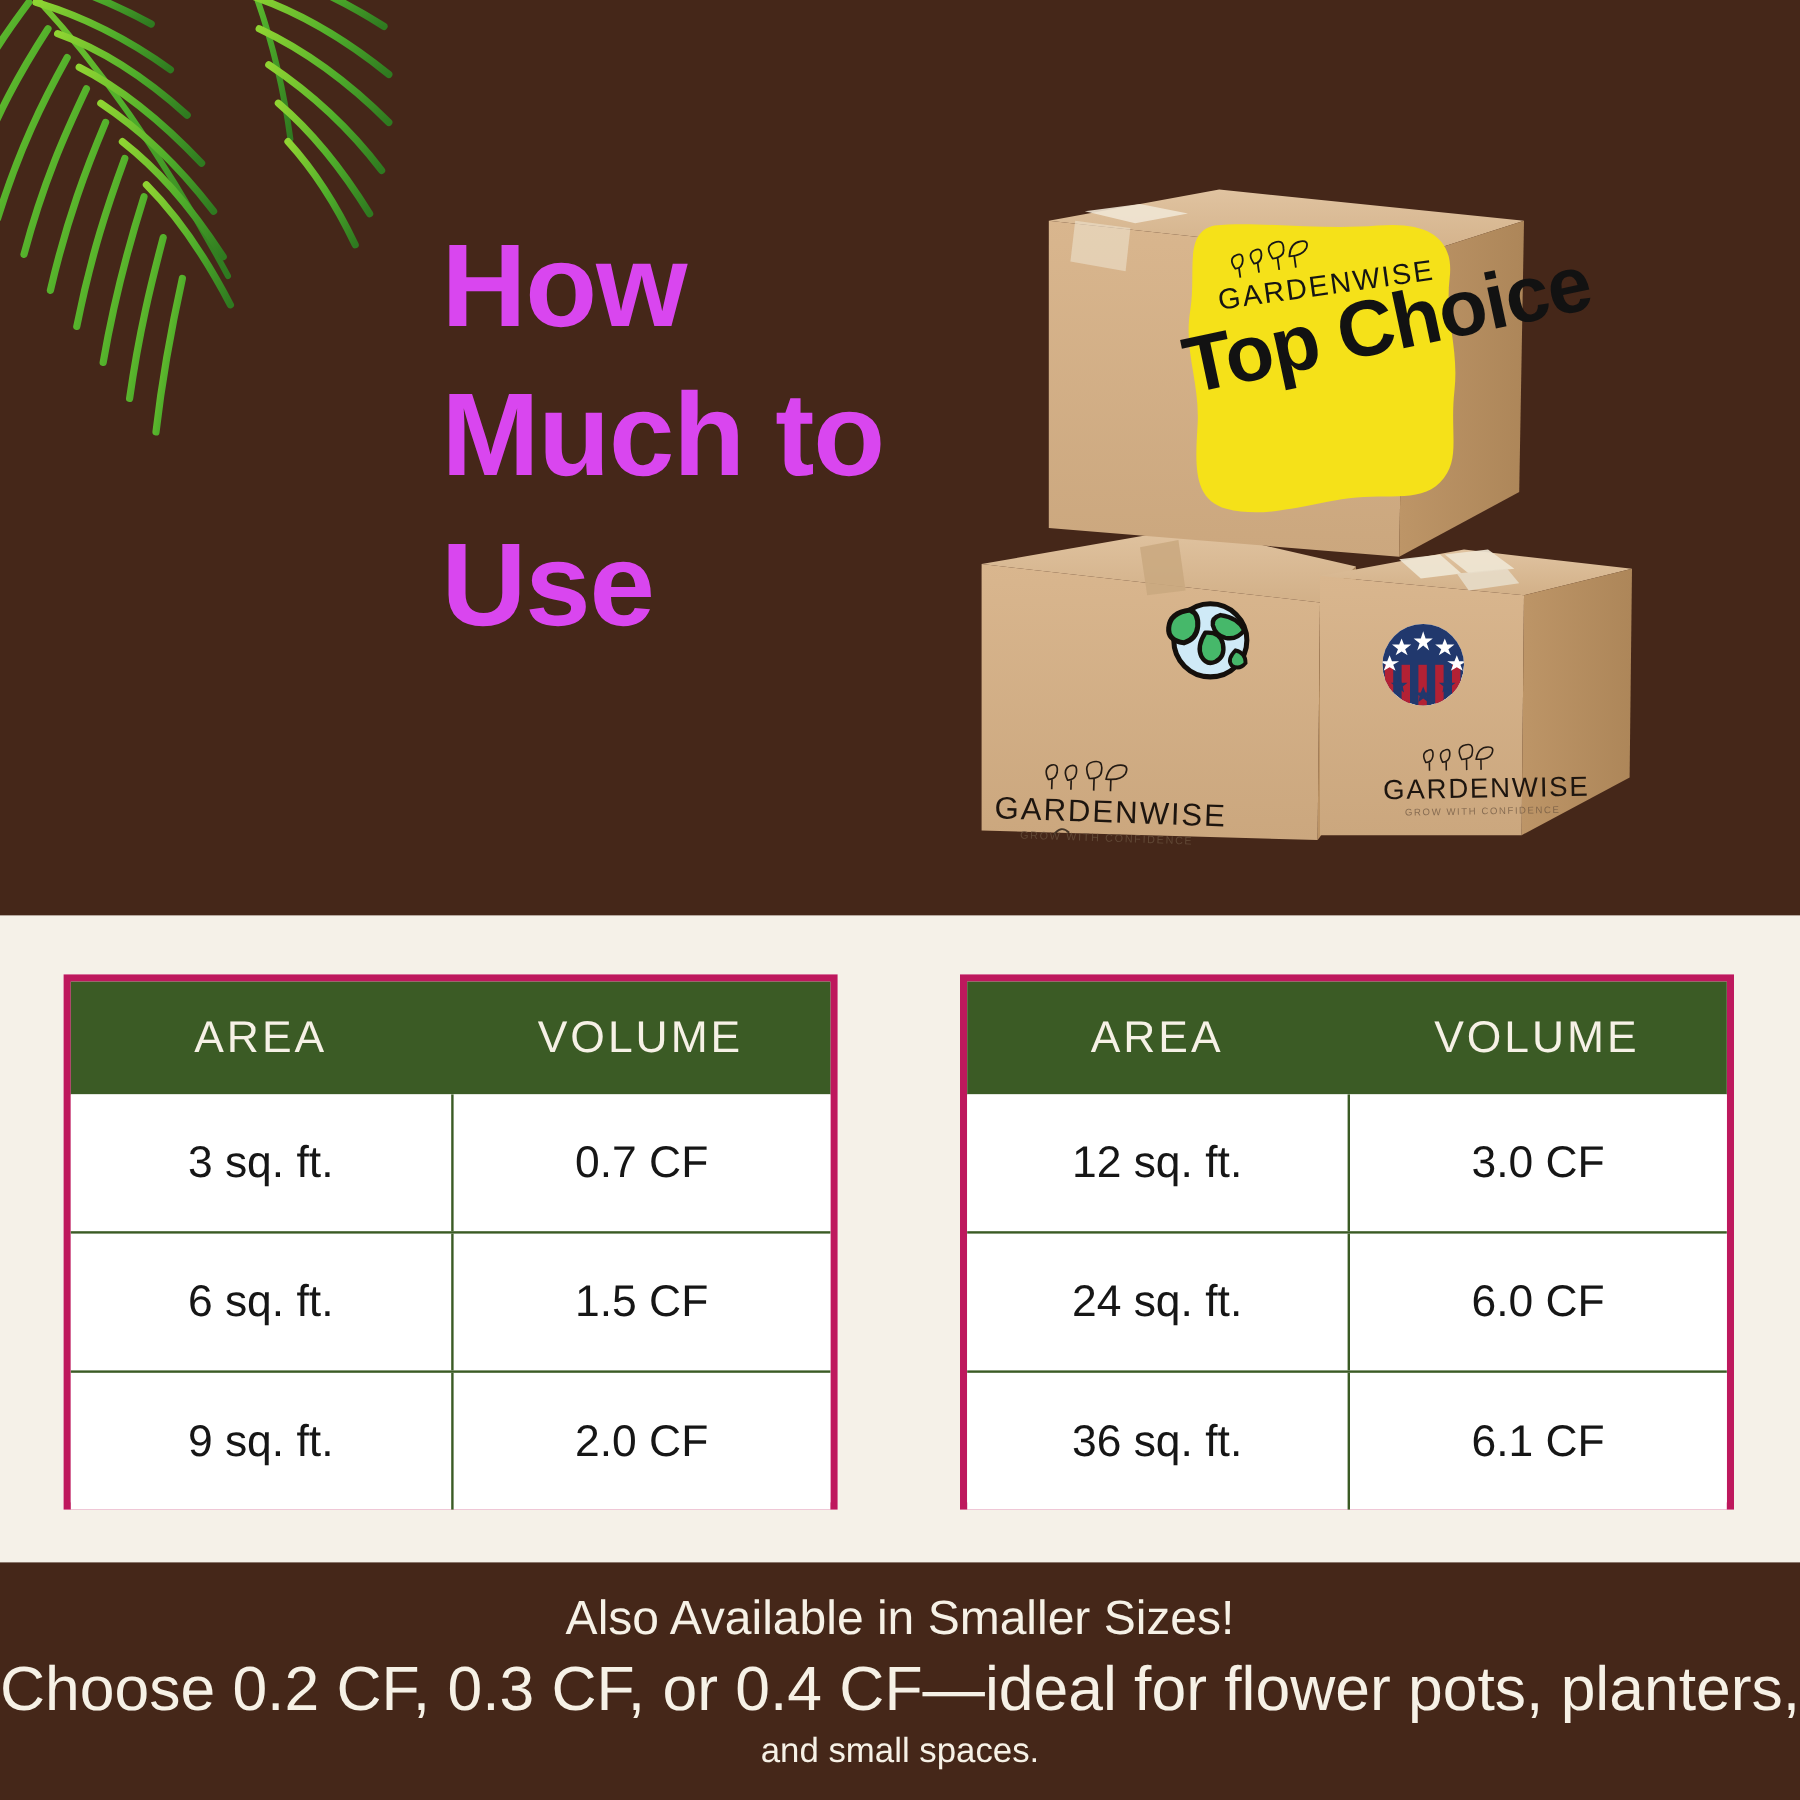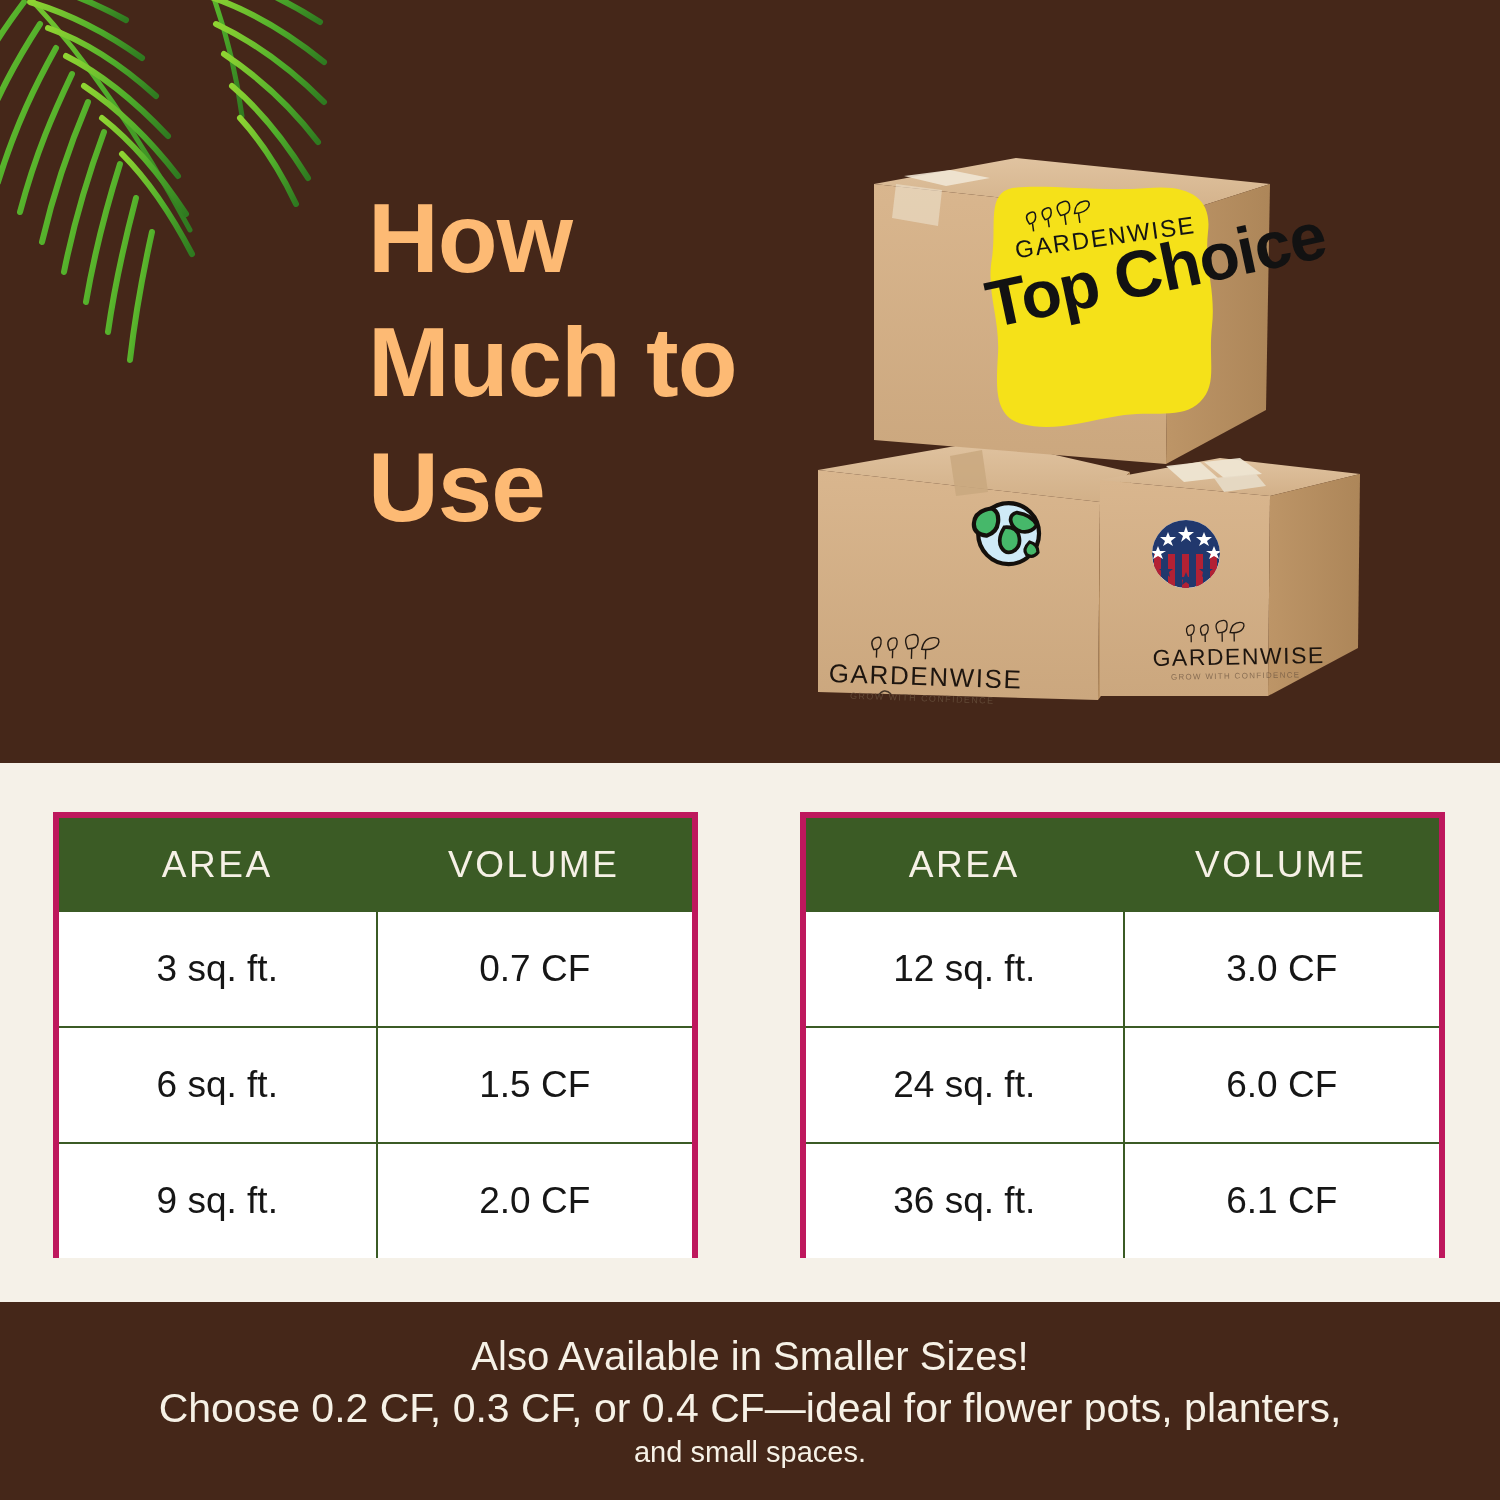--- a/index.html
+++ b/index.html
@@ -11,21 +11,21 @@
   }
   #page{position:relative;width:1500px;height:1500px;overflow:hidden;background:#f5f1e8;}
 
   
   .hero{
     position:absolute;left:0;top:0;width:1500px;height:763px;
     background:#452719;overflow:hidden;
   }
   .hero-title{
     position:absolute;left:368px;top:176px;width:420px;
-    color:#fdba74;
+    color:#d946ef;
     font-family:"Liberation Sans", sans-serif;
     font-weight:bold;
     font-size:98px;
     line-height:1.27;
     letter-spacing:-1px;
   }
 
   
   .palm{position:absolute;left:-40px;top:-60px;width:440px;height:430px;}
 
@@ -84,21 +84,21 @@
   }
   .footer-line{
     color:#f6f1e6;
     font-size:41px;
     line-height:1.28;
     text-align:center;
     font-weight:400;
     white-space:nowrap;
   }
   .footer-line.l1{font-size:40px;}
-  .footer-line.l2{font-size:41px;}
+  .footer-line.l2{font-size:52px;}
   .footer-line.l3{font-size:29px;}
 </style>
 </head>
 <body>
 
 <div id="page">
 
   <div class="hero">
 
     <svg class="palm" viewBox="0 0 440 430">

